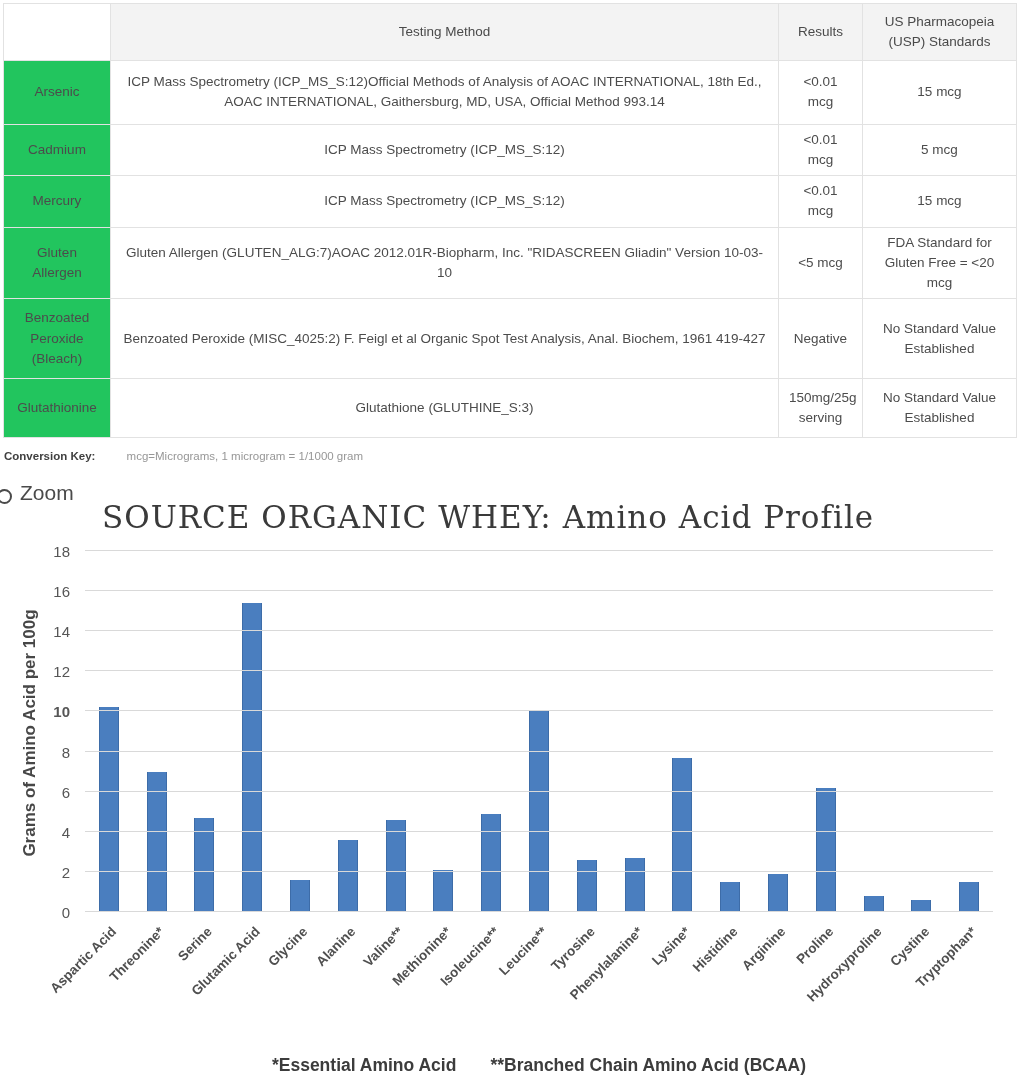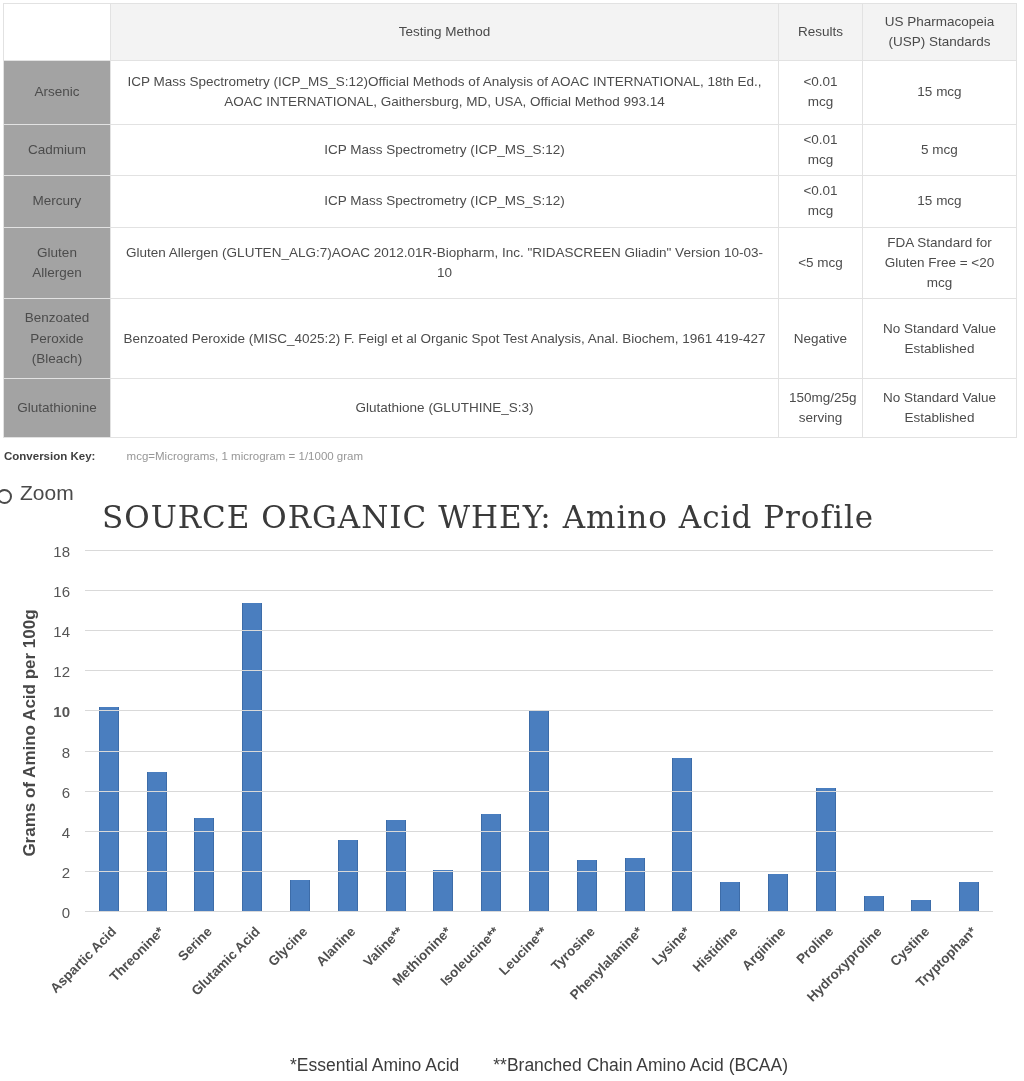--- a/index.html
+++ b/index.html
@@ -12,21 +12,21 @@
   
   .table-wrap { position:absolute; top:3px; left:3px; }
   table.results { border-collapse:collapse; width:1013px; table-layout:fixed;
     font-size:13.5px; color:#4c4c4c; }
   table.results td, table.results th {
     border:1px solid #e2e2e2; text-align:center; vertical-align:middle;
     padding:5px 10px; line-height:1.5; font-weight:normal;
   }
   table.results th.hdr { background:#f3f3f3; color:#4a4a4a; }
   table.results th.corner { background:#fff; }
-  table.results td.substance { background:#a3a3a3; }
+  table.results td.substance { background:#22c55e; }
   table.results td.method { padding:11px 8px; }
 
   .conversion { position:absolute; top:450px; left:4px; font-size:11.5px; }
   .conversion .ck-label { font-weight:bold; color:#3f3f3f; }
   .conversion .ck-text { color:#979797;padding-left:28px; }
 
   
   .zoom-ctl { position:absolute; top:478px; left:0; height:30px;
     display:flex; align-items:center; overflow:hidden; padding-right:6px;
     color:#4a4a4a; font-size:21px; cursor:pointer; }
@@ -52,21 +52,21 @@
   .bars { position:absolute; left:0; top:0; width:100%; height:100%;
     display:flex; align-items:flex-end; }
   .slot { flex:1 1 0; display:flex; justify-content:center; align-items:flex-end; height:100%; }
   .bar { width:20px; background:#4a7ebf; box-shadow:inset 1px 0 0 #3d6ca8, inset -1px 0 0 #3d6ca8; }
   .xlabels { position:absolute; left:85px; top:375px; width:908px; height:128px; display:flex; }
   .xslot { flex:1 1 0; position:relative; }
   .xlbl { position:absolute; top:4px; right:50%; transform:rotate(-45deg);
     transform-origin:100% 0%; white-space:nowrap; font-size:13.5px;
     font-weight:600; color:#4f4f4f; }
   .footnote { position:absolute; top:510px; left:85px; width:908px; text-align:center;
-    font-size:17.5px; font-weight:normal; color:#3c3c3c; }
+    font-size:17.5px; font-weight:bold; color:#3c3c3c; }
   .footnote span { display:inline-block; }
   .footnote .fn-gap { width:34px; }
 </style>
 </head>
 <body>
 
 <div class="table-wrap">
   <table class="results">
     <colgroup>
       <col style="width:107px">

